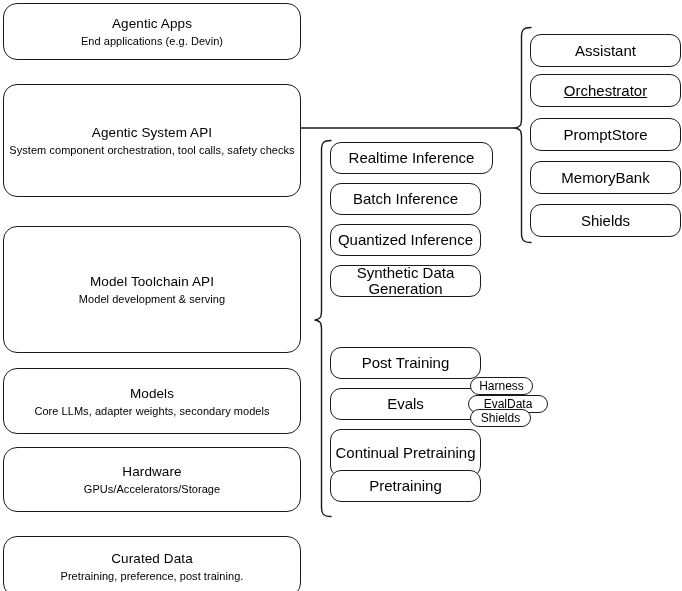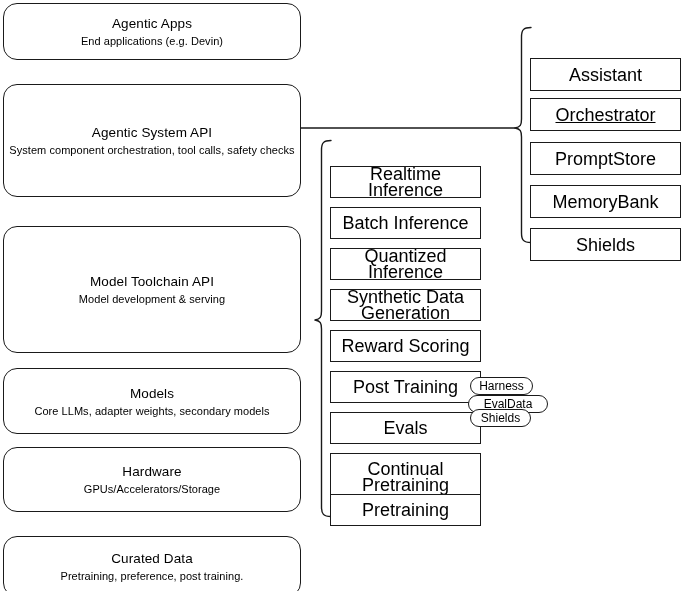--- a/index.html
+++ b/index.html
@@ -43,24 +43,23 @@
     letter-spacing: 0.1px;
   }
   .layer .subtitle {
     font-size: 11px;
     line-height: 13px;
     margin-top: 3px;
     letter-spacing: 0.05px;
   }
   
   .item {
-    border-radius: 0;
-    font-size: 18px;
+    border-radius: 11px;
+    font-size: 15px;
     line-height: 16px;
-    margin-top: 24px;
   }
   
   .tag {
     border-radius: 999px;
     font-size: 12px;
     line-height: 15px;
     z-index: 5;
   }
   svg.deco {
     position: absolute;
@@ -128,34 +127,31 @@
   <div class="node layer" style="left:3px; top:447px; width:298px; height:65px;">
     <div class="title">Hardware</div>
     <div class="subtitle">GPUs/Accelerators/Storage</div>
   </div>
 
   <div class="node layer" style="left:3px; top:528px; width:298px; height:61px;margin-top:8px;">
     <div class="title">Curated Data</div>
     <div class="subtitle">Pretraining, preference, post training.</div>
   </div>
 
-  <div class="node item" style="left:330px; top:142px; width:151px; height:32px;">
+  <div class="node item" style="left:330px; top:142px; width:163px; height:32px;">
     <span>Realtime Inference</span>
   </div>
   <div class="node item" style="left:330px; top:183px; width:151px; height:32px;">
     <span>Batch Inference</span>
   </div>
   <div class="node item" style="left:330px; top:224px; width:151px; height:32px;">
     <span>Quantized Inference</span>
   </div>
   <div class="node item" style="left:330px; top:265px; width:151px; height:32px;">
     <span>Synthetic Data Generation</span>
-  </div>
-  <div class="node item" style="left:330px; top:306px; width:151px; height:32px;">
-    <span>Reward Scoring</span>
   </div>
   <div class="node item" style="left:330px; top:347px; width:151px; height:32px;">
     <span>Post Training</span>
   </div>
   <div class="node item" style="left:330px; top:388px; width:151px; height:32px;">
     <span>Evals</span>
   </div>
   <div class="node item" style="left:330px; top:429px; width:151px; height:48px;">
     <span>Continual Pretraining</span>
   </div>

